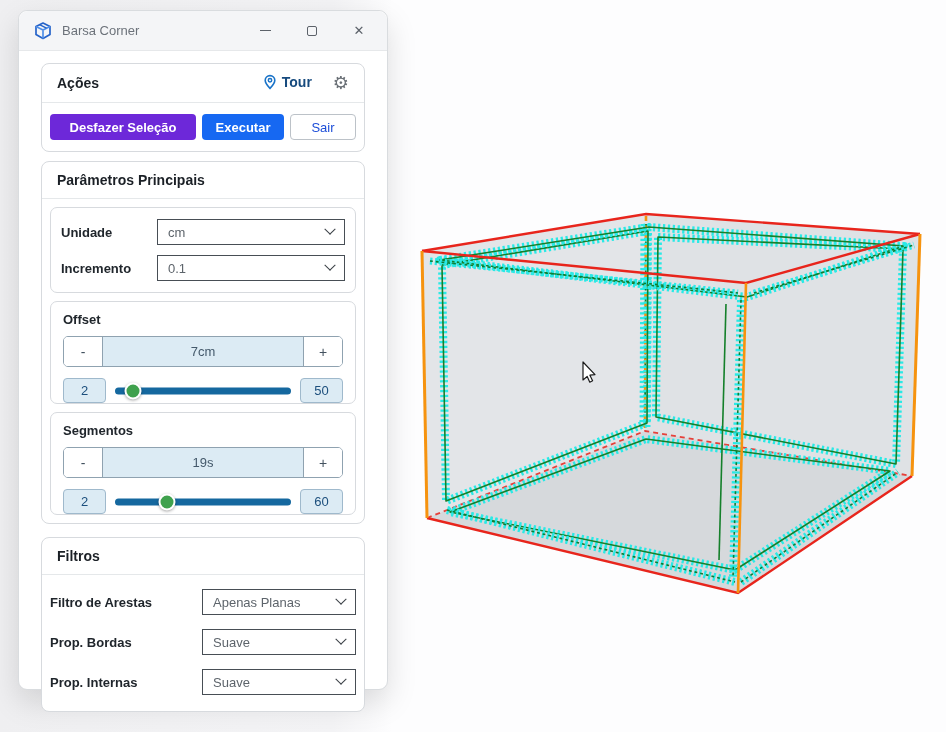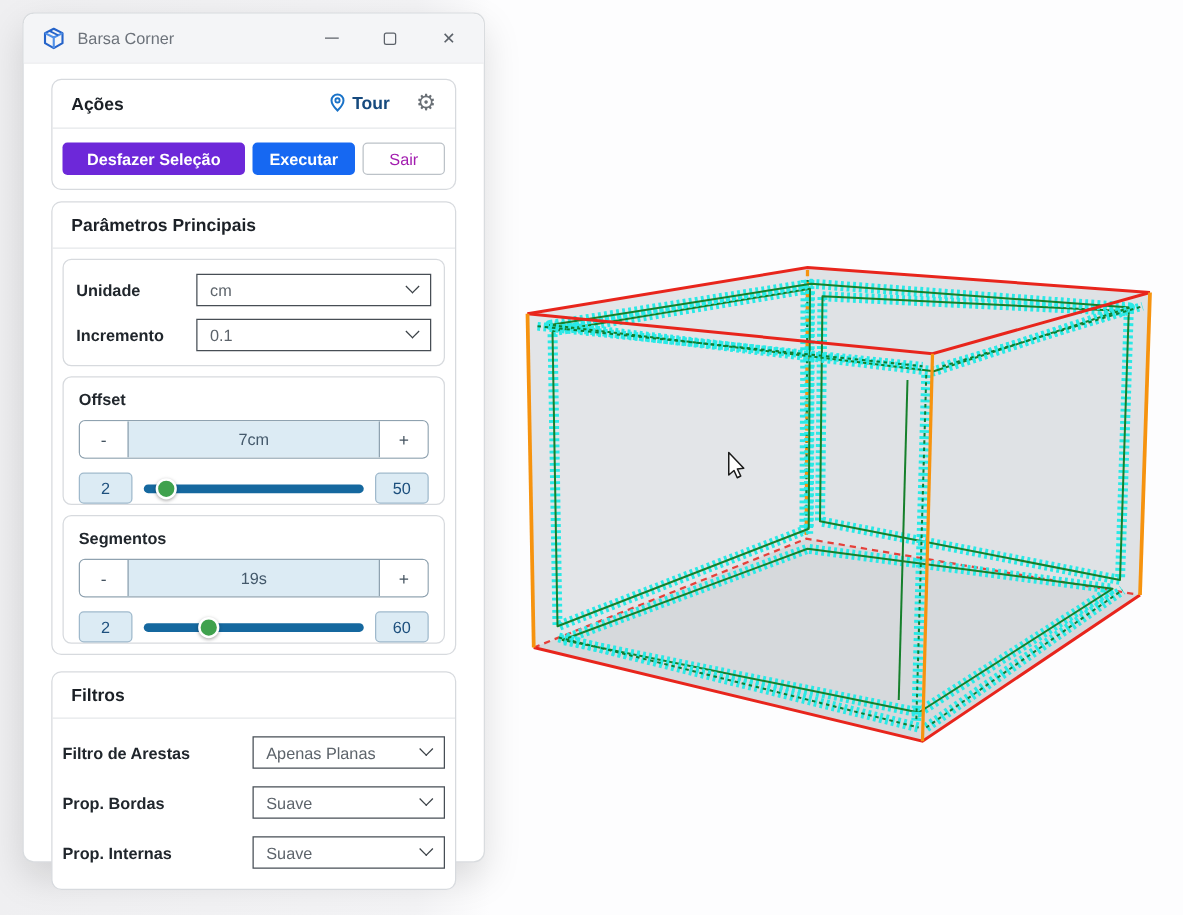--- a/index.html
+++ b/index.html
@@ -33,21 +33,21 @@
   .tour { display:flex; align-items:center; gap:4px; cursor:pointer; }
   .tour-label { font-size:14px; font-weight:700; color:#164a7e; }
   .gear { font-family:"DejaVu Sans",sans-serif; font-size:18px; color:#6a7076; line-height:1; cursor:pointer; }
 
   .btn-row { display:flex; align-items:center; gap:6px; padding:11px 8px; }
   .btn { height:26px; border-radius:4px; font-size:13px; font-weight:700;
          display:flex; align-items:center; justify-content:center; border:none; cursor:pointer;
          font-family:inherit; }
   .btn-undo { width:146px; background:#6d28d9; color:#fff; }
   .btn-exec { width:82px;  background:#1668f2; color:#fff; }
-  .btn-exit { width:66px;  background:#fff; color:#a21caf; border:1px solid #bcc2c8; font-weight:400; }
+  .btn-exit { width:66px;  background:#fff; color:#1d4ed8; border:1px solid #bcc2c8; font-weight:400; }
 
   .inner-card { border:1px solid #d7dade; border-radius:7px; margin:8px; padding:6px 10px; }
   .param-row { display:flex; align-items:center; padding:5px 0; }
   .param-label { font-size:13px; font-weight:700; color:#20262c; width:96px; flex:0 0 auto; }
   .select { flex:1; height:26px; border:1px solid #474e55; border-radius:0; background:#fff;
             display:flex; align-items:center; padding:0 10px; cursor:pointer; }
   .select-value { flex:1; font-size:13px; color:#5d646b; }
   .chev { width:8px; height:8px; border-right:1.8px solid #3a4046; border-bottom:1.8px solid #3a4046;
           transform:rotate(45deg) translate(-2px,-2px); flex:0 0 auto; }
 

